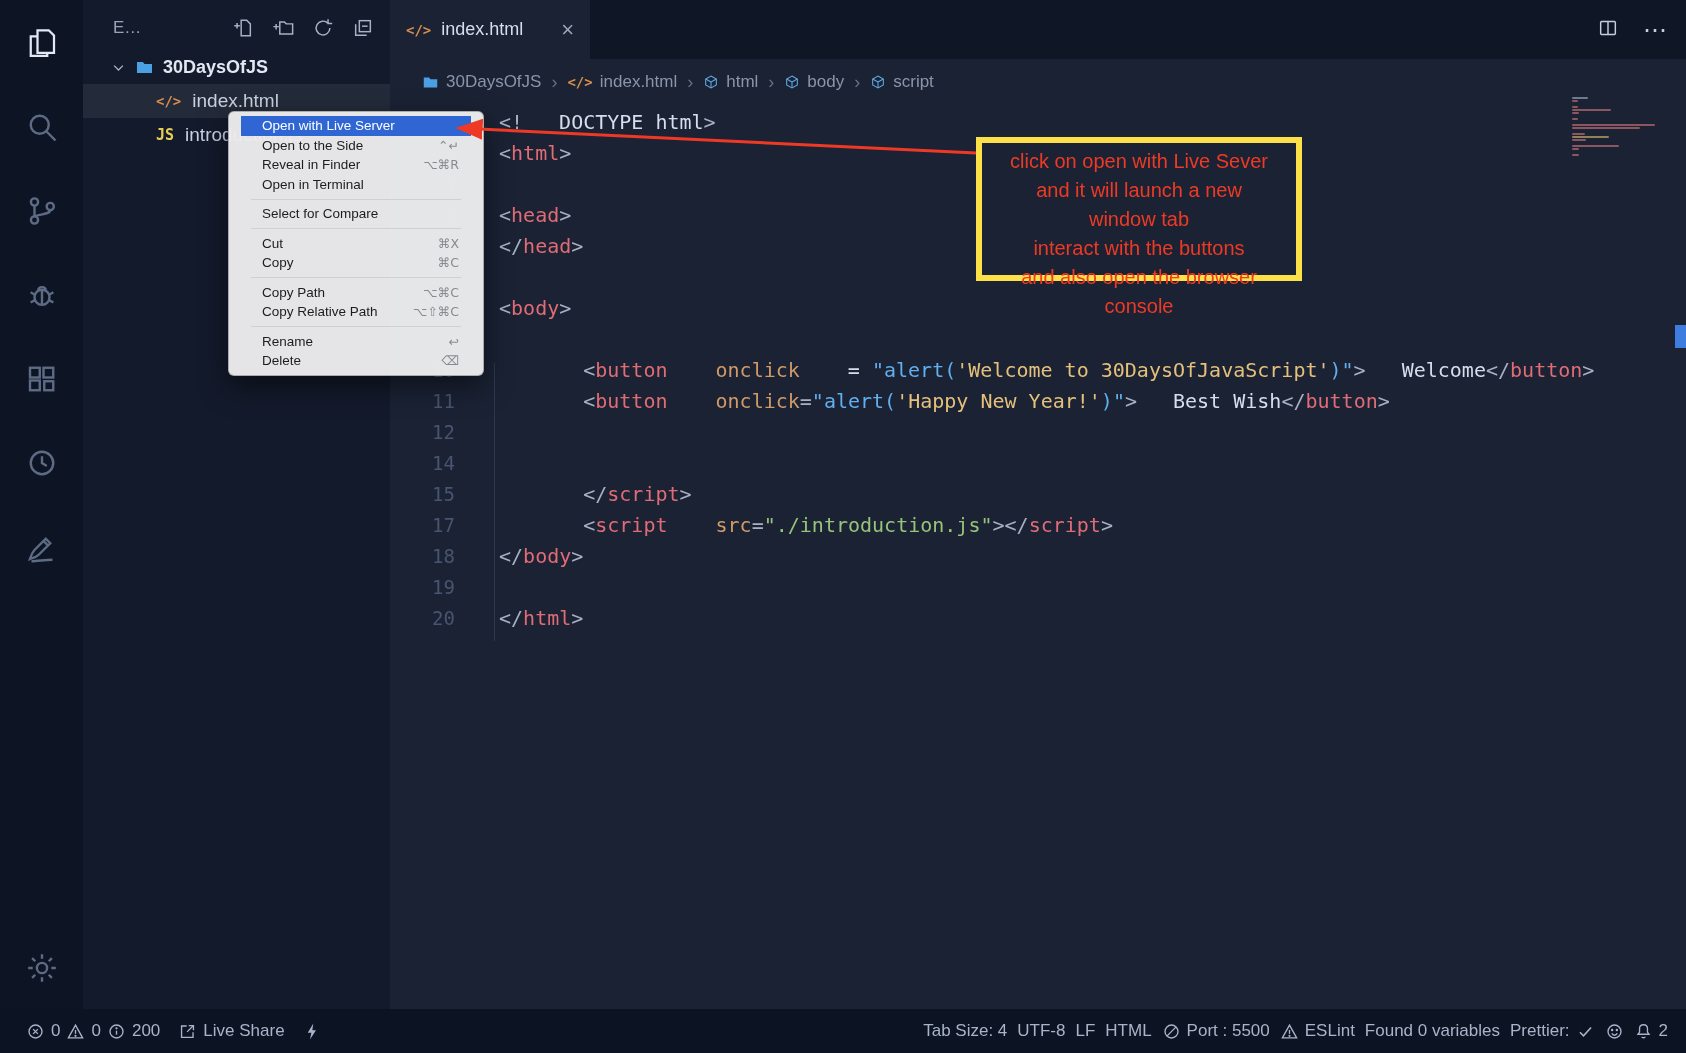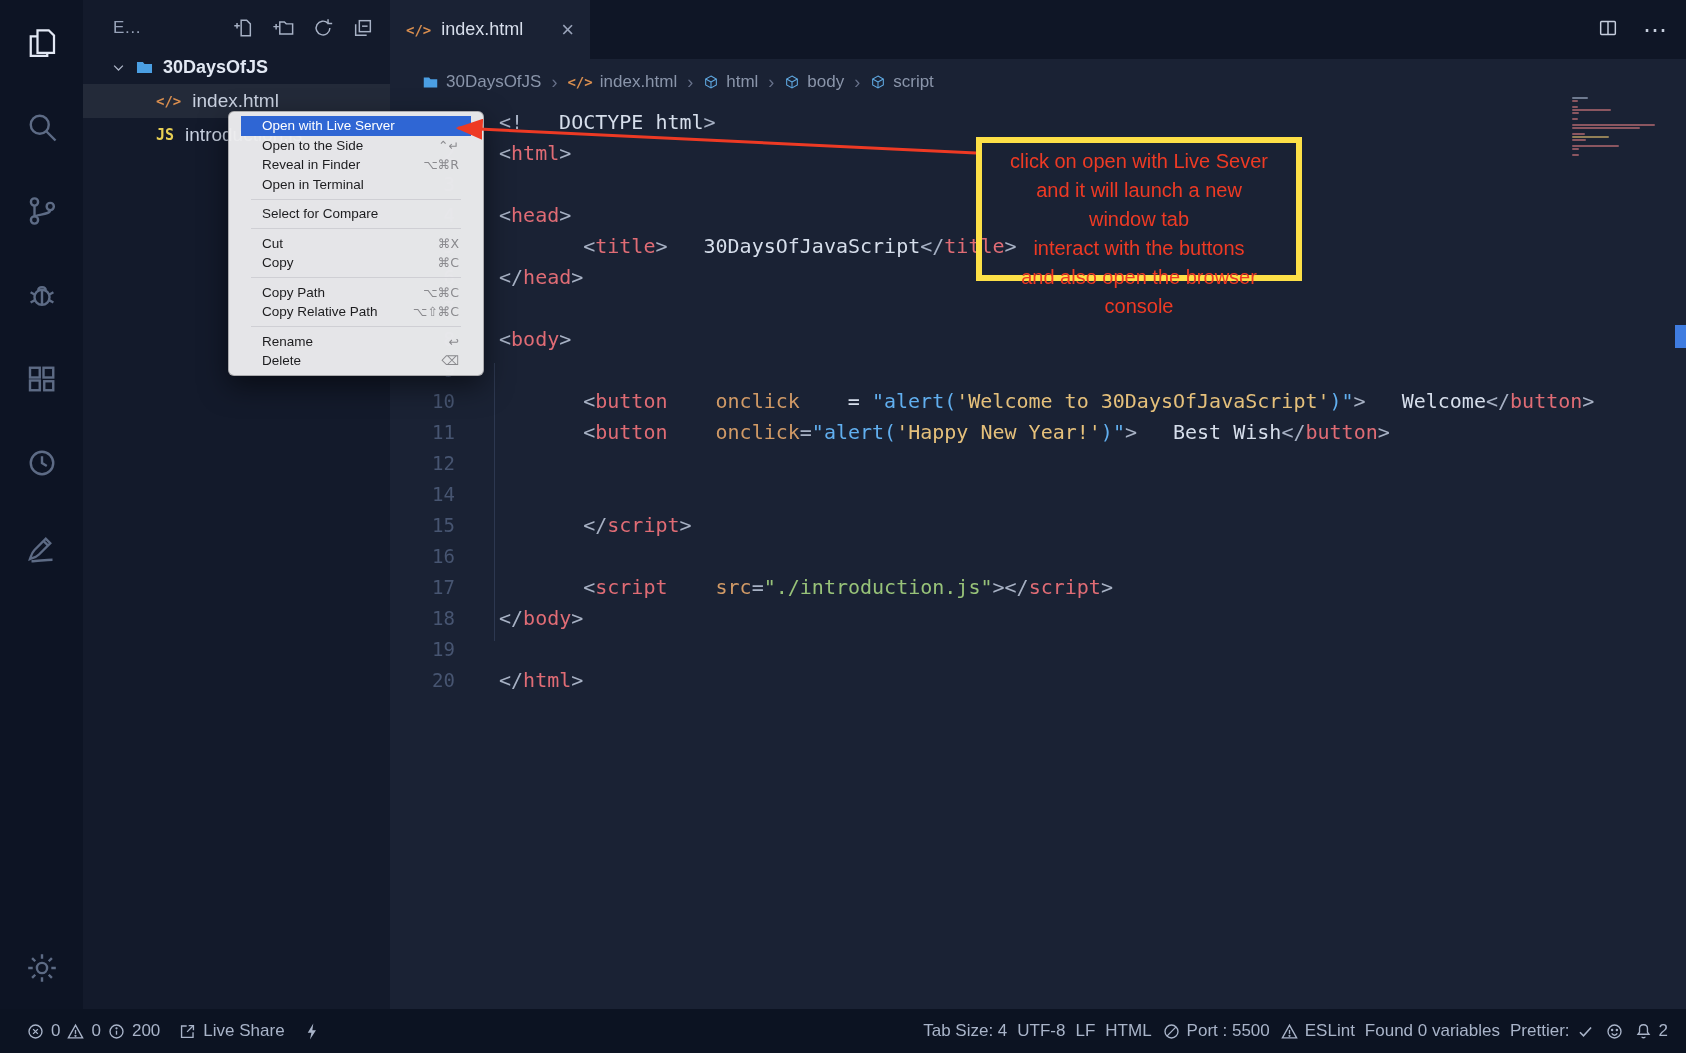--- a/index.html
+++ b/index.html
@@ -268,31 +268,29 @@
         </span>
       </div>
 
     <div class="code-area">
       <div class="indent-guide"></div>
       <div>
           <div class="code-line"><span class="ln">1</span><span class="lc"><span class="pu">&lt;!</span><span class="pl">DOCTYPE html</span><span class="pu">&gt;</span></span></div>
           <div class="code-line"><span class="ln">2</span><span class="lc"><span class="pu">&lt;</span><span class="tg">html</span><span class="pu">&gt;</span></span></div>
           <div class="code-line"><span class="ln">3</span><span class="lc"></span></div>
           <div class="code-line"><span class="ln">4</span><span class="lc"><span class="pu">&lt;</span><span class="tg">head</span><span class="pu">&gt;</span></span></div>
-          <div class="code-line"><span class="ln">5</span><span class="lc"><span class="pl">    </span><span class="pu">&lt;</span><span class="tg">title</span><span class="pu">&gt;</span><span class="pl">30DaysOfJavaScript</span><span class="pu">&lt;/</span><span class="tg">title</span><span class="pu">&gt;</span></span></div>
           <div class="code-line"><span class="ln">6</span><span class="lc"><span class="pu">&lt;/</span><span class="tg">head</span><span class="pu">&gt;</span></span></div>
           <div class="code-line"><span class="ln">7</span><span class="lc"></span></div>
           <div class="code-line"><span class="ln">8</span><span class="lc"><span class="pu">&lt;</span><span class="tg">body</span><span class="pu">&gt;</span></span></div>
           <div class="code-line"><span class="ln">9</span><span class="lc"></span></div>
           <div class="code-line"><span class="ln">10</span><span class="lc"><span class="pl">    </span><span class="pu">&lt;</span><span class="tg">button</span><span class="pl"> </span><span class="at">onclick</span><span class="pl"> = </span><span class="fn">"alert(</span><span class="st">'Welcome to 30DaysOfJavaScript'</span><span class="fn">)"</span><span class="pu">&gt;</span><span class="pl">Welcome</span><span class="pu">&lt;/</span><span class="tg">button</span><span class="pu">&gt;</span></span></div>
           <div class="code-line"><span class="ln">11</span><span class="lc"><span class="pl">    </span><span class="pu">&lt;</span><span class="tg">button</span><span class="pl"> </span><span class="at">onclick</span><span class="pu">=</span><span class="fn">"alert(</span><span class="st">'Happy New Year!'</span><span class="fn">)"</span><span class="pu">&gt;</span><span class="pl">Best Wish</span><span class="pu">&lt;/</span><span class="tg">button</span><span class="pu">&gt;</span></span></div>
           <div class="code-line"><span class="ln">12</span><span class="lc"></span></div>
           <div class="code-line"><span class="ln">14</span></div>
           <div class="code-line"><span class="ln">15</span><span class="lc"><span class="pl">    </span><span class="pu">&lt;/</span><span class="tg">script</span><span class="pu">&gt;</span></span></div>
-          <div class="code-line"><span class="ln">16</span><span class="lc"></span></div>
           <div class="code-line"><span class="ln">17</span><span class="lc"><span class="pl">    </span><span class="pu">&lt;</span><span class="tg">script</span><span class="pl"> </span><span class="at">src</span><span class="pu">=</span><span class="sg">"</span><span class="lk">./introduction.js</span><span class="sg">"</span><span class="pu">&gt;</span><span class="pu">&lt;/</span><span class="tg">script</span><span class="pu">&gt;</span></span></div>
           <div class="code-line"><span class="ln">18</span><span class="lc"><span class="pu">&lt;/</span><span class="tg">body</span><span class="pu">&gt;</span></span></div>
           <div class="code-line"><span class="ln">19</span><span class="lc"></span></div>
           <div class="code-line"><span class="ln">20</span><span class="lc"><span class="pu">&lt;/</span><span class="tg">html</span><span class="pu">&gt;</span></span></div>
         </div>
     </div>
 
     <div class="minimap">
         <div class="mm-row" style="width: 15.75px; background: rgb(126, 137, 160);"></div>
         <div class="mm-row" style="width: 6.3px; background: rgb(160, 95, 104);"></div>

